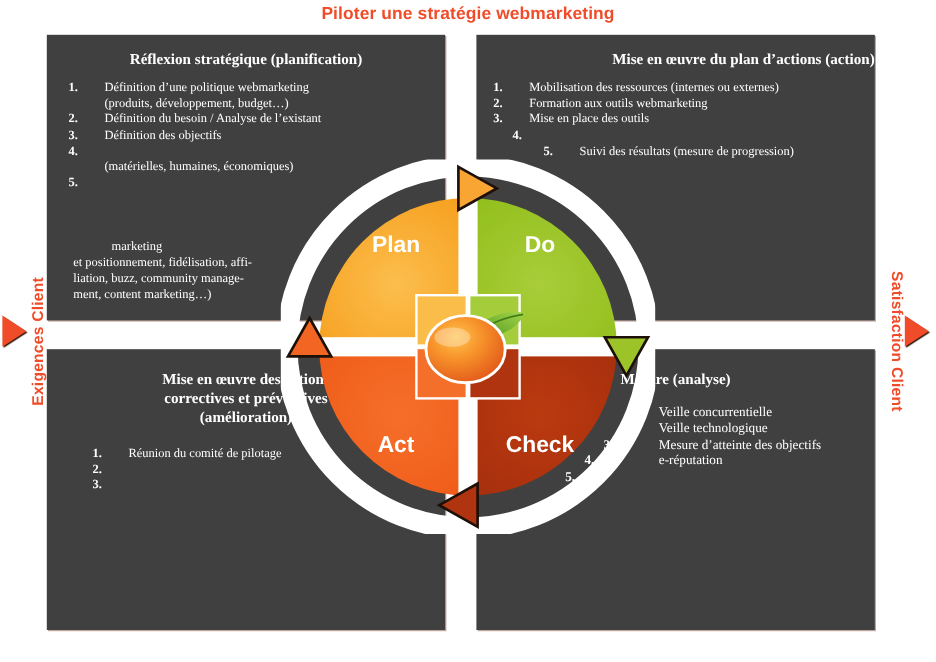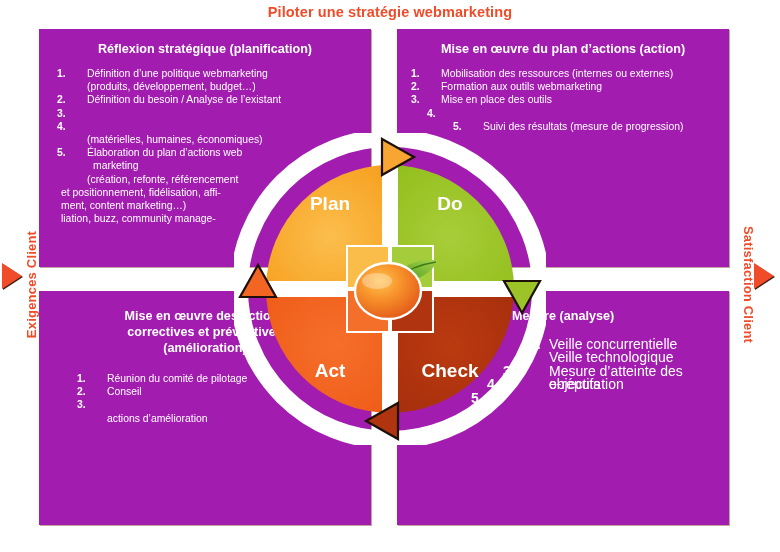--- a/index.html
+++ b/index.html
@@ -11,66 +11,66 @@
   .stage{position:absolute;inset:0;}
 
   
   .main-title{
     position:absolute;left:0;top:4px;width:780px;text-align:center;
     color:#f04c2a;font-size:14.5px;font-weight:bold;letter-spacing:.1px;
   }
 
   
   .panel{
-    position:absolute;background:#a21caf;
+    position:absolute;background:#404040;
     box-shadow:1px 1px 0 0 rgba(120,60,40,.45);
-    color:#ffffff;overflow:hidden;
+    color:#ffffff;overflow:hidden;font-family:Liberation Serif, serif;
   }
   #panel-tl{left:39px;top:29px;width:332px;height:238px;}
   #panel-tr{left:397px;top:29px;width:332px;height:238px;}
   #panel-bl{left:39px;top:291px;width:332px;height:234px;}
   #panel-br{left:397px;top:291px;width:332px;height:234px;}
 
   .panel-title{
     text-align:center;font-weight:bold;font-size:12.6px;color:#fff;
     line-height:16px;
   }
   #panel-tl .panel-title{margin-top:12px;}
-  #panel-tr .panel-title{margin-top:12px;}
+  #panel-tr .panel-title{margin-top:12px;text-align:right;}
   #panel-bl .panel-title{margin-top:17px;}
   #panel-br .panel-title{margin-top:17px;}
 
   
   .nlist{margin:0;padding:0;list-style:none;}
   .nrow{display:flex;align-items:flex-start;color:#fff;font-size:10.4px;line-height:13.2px;}
   .nnum{font-weight:bold;flex:0 0 auto;text-align:left;}
   .ntxt{flex:1 1 auto;}
   .cont{color:#fff;font-size:10.4px;line-height:13.2px;}
 
   
   #list-tl{margin-top:10px;margin-left:18px;width:300px;}
   #list-tl .nnum{width:30px;}
   #list-tl .cont.ind{margin-left:30px;}
-  #list-tl .cont.ind2{margin-left:36px;}
+  #list-tl .cont.ind2{margin-left:36px;margin-top:40px;}
   #list-tl .cont.full{margin-left:4px;}
 
   
   #list-tr{margin-top:10px;margin-left:14px;width:310px;}
   #list-tr .nnum{width:30px;}
   #list-tr .r4{margin-left:16px;}
   #list-tr .r5{margin-left:42px;}
 
   
   #list-bl{margin-top:16px;margin-left:38px;width:280px;}
   #list-bl .nnum{width:30px;}
   #list-bl .cont.ind{margin-left:30px;}
 
   
   #list-br{margin-top:14px;width:332px;position:relative;}
-  #list-br .srow{position:relative;height:13.4px;color:#fff;font-size:14px;line-height:13.4px;}
+  #list-br .srow{position:relative;height:13.4px;color:#fff;font-size:11px;line-height:13.4px;}
   #list-br .snum{position:absolute;font-weight:bold;}
   #list-br .stxt{position:absolute;left:152px;}
 
   
 
   
   .wheel{position:absolute;left:234px;top:133px;width:312px;height:312px;}
   .wheel svg{display:block;}
 
   
@@ -114,34 +114,33 @@
         <span class="nnum">1.</span>
         <span class="ntxt">Définition d’une politique webmarketing</span>
       </div>
       <div class="cont ind">(produits, développement, budget…)</div>
       <div class="nrow">
         <span class="nnum">2.</span>
         <span class="ntxt">Définition du besoin / Analyse de l’existant</span>
       </div>
       <div class="nrow">
         <span class="nnum">3.</span>
+        <span class="ntxt">Définition des objectifs</span>
       </div>
       <div class="nrow">
         <span class="nnum">4.</span>
       </div>
       <div class="cont ind">(matérielles, humaines, économiques)</div>
       <div class="nrow">
         <span class="nnum">5.</span>
-        <span class="ntxt">Élaboration du plan d’actions web</span>
       </div>
       <div class="cont ind2">marketing</div>
-      <div class="cont ind">(création, refonte, référencement</div>
       <div class="cont full">et positionnement, fidélisation, affi-</div>
+      <div class="cont full">liation, buzz, community manage-</div>
       <div class="cont full">ment, content marketing…)</div>
-      <div class="cont full">liation, buzz, community manage-</div>
     </div>
   </div>
 
   <div class="panel" id="panel-tr">
     <div class="panel-title">Mise en œuvre du plan d’actions (action)</div>
     <div class="nlist" id="list-tr">
       <div class="nrow">
         <span class="nnum">1.</span>
         <span class="ntxt">Mobilisation des ressources (internes ou externes)</span>
       </div>
@@ -167,26 +166,24 @@
     <div class="panel-title">Mise en œuvre des actions</div>
     <div class="panel-title" style="margin-top:0">correctives et préventives</div>
     <div class="panel-title" style="margin-top:0">(amélioration)</div>
     <div class="nlist" id="list-bl">
       <div class="nrow">
         <span class="nnum">1.</span>
         <span class="ntxt">Réunion du comité de pilotage</span>
       </div>
       <div class="nrow">
         <span class="nnum">2.</span>
-        <span class="ntxt">Conseil</span>
       </div>
       <div class="nrow">
         <span class="nnum">3.</span>
       </div>
-      <div class="cont ind">actions d’amélioration</div>
     </div>
   </div>
 
   <div class="panel" id="panel-br">
     <div class="panel-title">Mesure (analyse)</div>
     <div id="list-br">
       <div class="srow">
         <span class="snum" style="left:132px">1.</span>
         <span class="stxt">Veille concurrentielle</span>
       </div>

